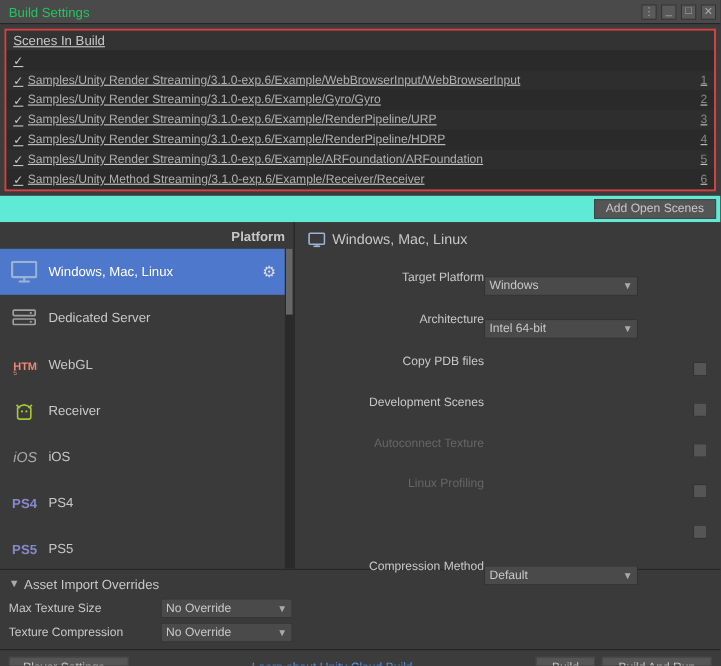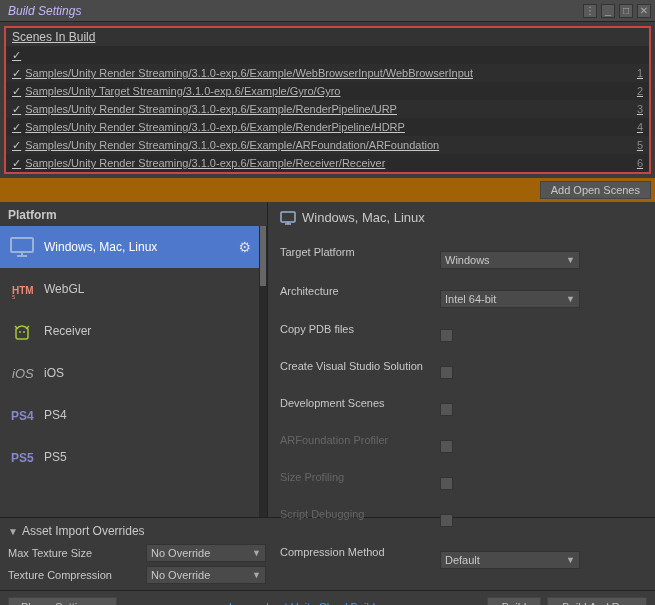--- a/index.html
+++ b/index.html
@@ -18,22 +18,21 @@
       background: #4a4a4a;
       height: 22px;
       display: flex;
       align-items: center;
       padding: 0 8px;
       border-bottom: 1px solid #222;
       position: relative;
     }
     .title-bar-label {
       font-size: 12px;
-      color: #c4b5fd;
-      font-style: italic;
+      color: #22c55e;
     }
     .title-bar-controls {
       position: absolute;
       right: 4px;
       display: flex;
       gap: 4px;
       align-items: center;
     }
     .title-bar-btn {
       width: 14px;
@@ -85,35 +84,36 @@
       color: #888;
       min-width: 14px;
       text-align: right;
     }
 
     
     .add-scenes-bar {
       display: flex;
       justify-content: flex-end;
       padding: 3px 4px;
-      background: #a16207;
+      background: #5eead4;
     }
     .add-scenes-btn {
       background: #555;
       border: 1px solid #444;
       color: #c8c8c8;
       padding: 2px 10px;
       font-size: 11px;
       cursor: pointer;
     }
 
     
     .main-area {
       display: flex;
       height: 315px;
+      text-align: right;
     }
 
     
     .platform-panel {
       width: 268px;
       background: #3a3a3a;
       border-right: 1px solid #222;
       display: flex;
       flex-direction: column;
     }
@@ -337,41 +337,41 @@
       <span class="scene-check">✓</span>
       <span class="scene-num"></span>
     </div>
       <div class="scene-row">
       <span class="scene-check">✓</span>
       <span class="scene-path">Samples/Unity Render Streaming/3.1.0-exp.6/Example/WebBrowserInput/WebBrowserInput</span>
       <span class="scene-num">1</span>
     </div>
       <div class="scene-row">
       <span class="scene-check">✓</span>
-      <span class="scene-path">Samples/Unity Target Streaming/3.1.0-exp.6/Example/Gyro/Gyro</span>
+      <span class="scene-path">Samples/Unity Render Streaming/3.1.0-exp.6/Example/Gyro/Gyro</span>
       <span class="scene-num">2</span>
     </div>
       <div class="scene-row">
       <span class="scene-check">✓</span>
       <span class="scene-path">Samples/Unity Render Streaming/3.1.0-exp.6/Example/RenderPipeline/URP</span>
       <span class="scene-num">3</span>
     </div>
       <div class="scene-row">
       <span class="scene-check">✓</span>
       <span class="scene-path">Samples/Unity Render Streaming/3.1.0-exp.6/Example/RenderPipeline/HDRP</span>
       <span class="scene-num">4</span>
     </div>
       <div class="scene-row">
       <span class="scene-check">✓</span>
       <span class="scene-path">Samples/Unity Render Streaming/3.1.0-exp.6/Example/ARFoundation/ARFoundation</span>
       <span class="scene-num">5</span>
     </div>
       <div class="scene-row">
       <span class="scene-check">✓</span>
-      <span class="scene-path">Samples/Unity Render Streaming/3.1.0-exp.6/Example/Receiver/Receiver</span>
+      <span class="scene-path">Samples/Unity Method Streaming/3.1.0-exp.6/Example/Receiver/Receiver</span>
       <span class="scene-num">6</span>
     </div>
     </div>
 </div>
 
 <div class="add-scenes-bar">
   <button class="add-scenes-btn">Add Open Scenes</button>
 </div>
 
 <div class="main-area">
@@ -383,20 +383,32 @@
           <div class="platform-item active">
       <div class="platform-icon">
               <svg width="24" height="20" viewBox="0 0 24 20">
                 <rect x="1" y="1" width="22" height="14" rx="1" fill="none" stroke="#9bb3d4" stroke-width="2"></rect>
                 <line x1="7" y1="19" x2="17" y2="19" stroke="#9bb3d4" stroke-width="2"></line>
                 <line x1="12" y1="15" x2="12" y2="19" stroke="#9bb3d4" stroke-width="2"></line>
               </svg>
             </div>
       <span class="platform-label">Windows, Mac, Linux</span>
       <span class="gear-icon">⚙</span>
+    </div>
+          <div class="platform-item">
+      <div class="platform-icon">
+              <svg width="24" height="20" viewBox="0 0 24 20">
+                <rect x="2" y="3" width="20" height="5" rx="1" fill="none" stroke="#a0a0a0" stroke-width="1.5"></rect>
+                <rect x="2" y="11" width="20" height="5" rx="1" fill="none" stroke="#a0a0a0" stroke-width="1.5"></rect>
+                <circle cx="18" cy="5.5" r="1" fill="#a0a0a0"></circle>
+                <circle cx="18" cy="13.5" r="1" fill="#a0a0a0"></circle>
+              </svg>
+            </div>
+      <span class="platform-label">Dedicated Server</span>
+
     </div>
           <div class="platform-item">
       <div class="platform-icon">
               <svg width="24" height="20" viewBox="0 0 24 20">
                 <text x="2" y="15" font-size="10" fill="#e87" font-family="Arial" font-weight="bold">HTML</text>
                 <text x="2" y="20" font-size="6" fill="#e87" font-family="Arial">5</text>
               </svg>
             </div>
       <span class="platform-label">WebGL</span>
 
@@ -474,37 +486,32 @@
               <span>Intel 64-bit</span>
               <span class="dropdown-arrow">▼</span>
             </div>
           </div>
     </div>
         <div class="settings-row">
       <span class="settings-label">Copy PDB files</span>
       <div class="settings-value"><span class="checkbox"></span></div>
     </div>
         <div class="settings-row">
-      <span class="settings-label">Create Visual Studio Solution</span>
-      <div class="settings-value"><span class="checkbox"></span></div>
-    </div>
-        <div class="settings-row">
       <span class="settings-label">Development Scenes</span>
       <div class="settings-value"><span class="checkbox"></span></div>
     </div>
         <div class="settings-row">
-      <span class="settings-label disabled">ARFoundation Profiler</span>
+      <span class="settings-label disabled">Autoconnect Texture</span>
       <div class="settings-value"><span class="checkbox"></span></div>
     </div>
         <div class="settings-row">
-      <span class="settings-label disabled">Size Profiling</span>
+      <span class="settings-label disabled">Linux Profiling</span>
       <div class="settings-value"><span class="checkbox"></span></div>
     </div>
         <div class="settings-row">
-      <span class="settings-label disabled">Script Debugging</span>
       <div class="settings-value"><span class="checkbox"></span></div>
     </div>
         <div class="settings-row">
       <span class="settings-label">Compression Method</span>
       <div class="settings-value">
             <div class="dropdown">
               <span>Default</span>
               <span class="dropdown-arrow">▼</span>
             </div>
           </div>

